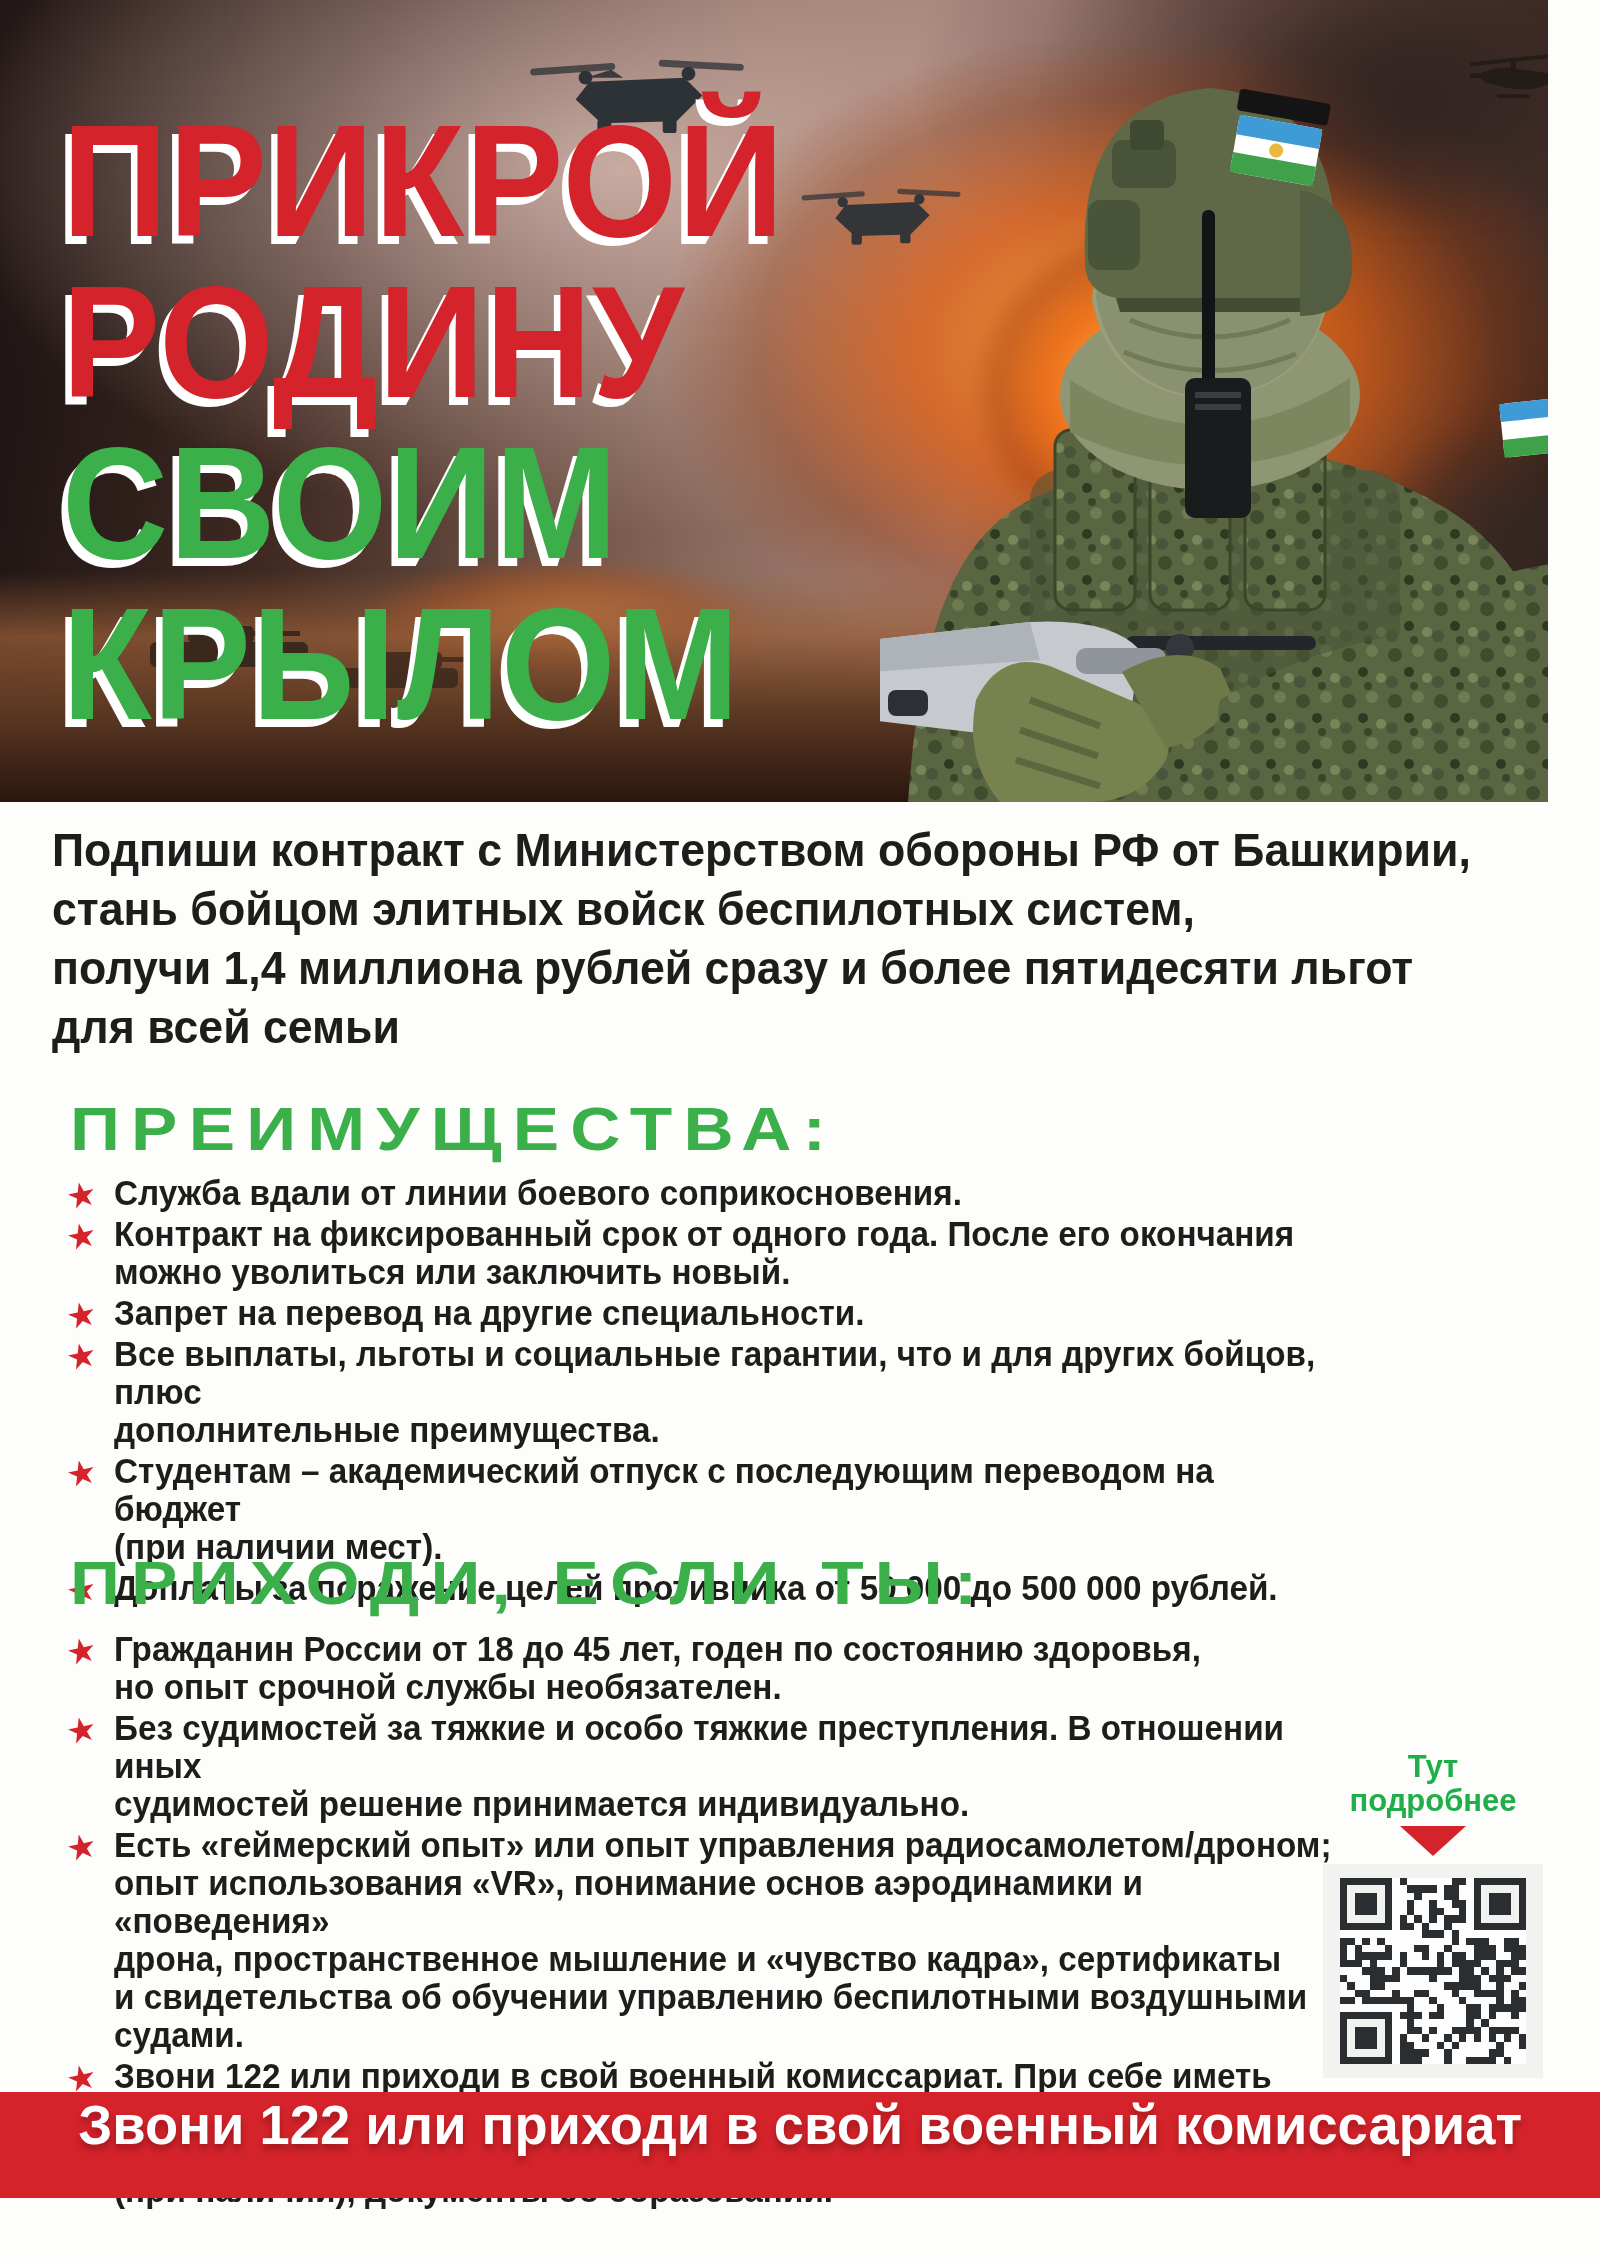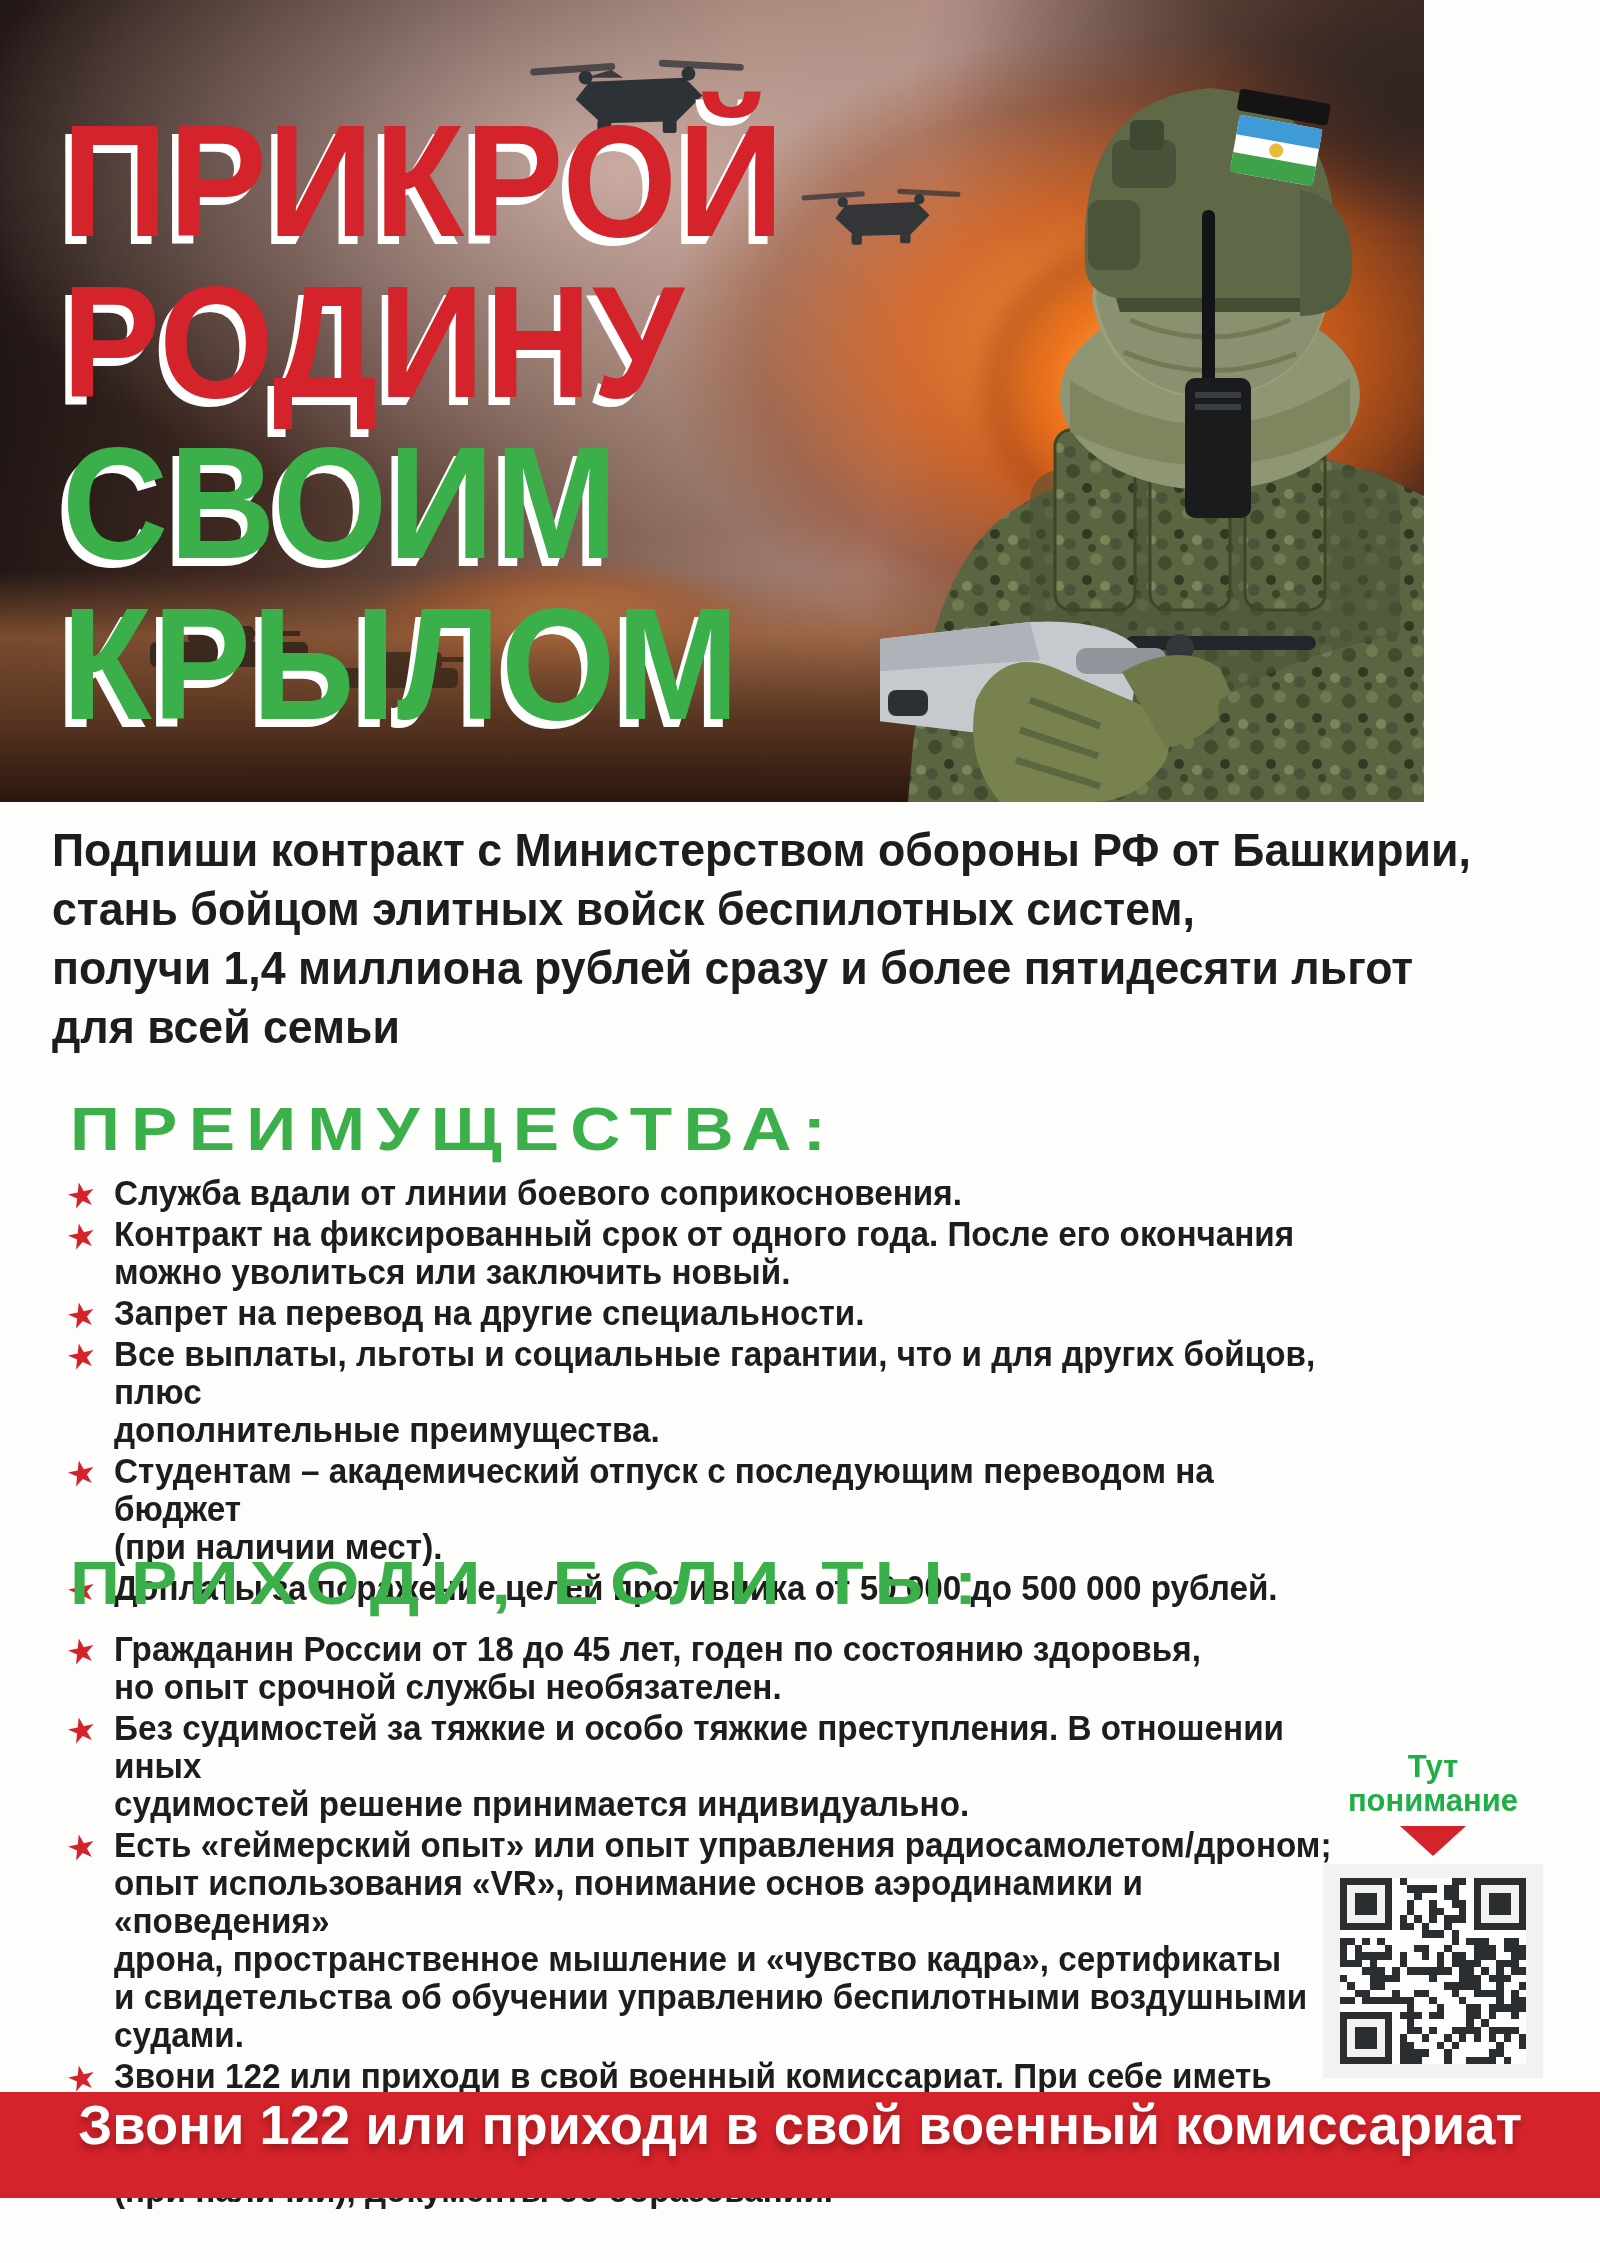--- a/index.html
+++ b/index.html
@@ -1,20 +1,20 @@
 <!DOCTYPE html>
 <html style="--red: #d5232b; --green: #3baf4a; --qr_green: #1fae48; --qr_dark: #2b2e30; --text: #1d1d1b;"><head>
 <meta charset="utf-8">
 <style>
   *{margin:0;padding:0;box-sizing:border-box}
   body{font-family:"Liberation Sans",sans-serif;background:#fff}
   .page{position:relative;width:1600px;height:2263px;background:#fdfdfc;overflow:hidden}
 
   
-  .hero{position:absolute;left:0;top:0;width:1424px;height:802px;overflow:hidden;
+  .hero{position:absolute;left:0;top:0;width:1548px;height:802px;overflow:hidden;
     background:
       radial-gradient(620px 420px at 1130px 350px, rgba(246,150,50,.95) 0%, rgba(222,96,22,.78) 35%, rgba(150,60,18,.38) 60%, rgba(0,0,0,0) 76%),
       radial-gradient(520px 330px at 1460px 240px, rgba(66,46,40,.92) 0%, rgba(66,46,40,0) 70%),
       radial-gradient(720px 420px at 1430px 80px, rgba(56,40,36,.95), rgba(56,40,36,0) 72%),
       radial-gradient(950px 520px at 620px 170px, rgba(206,176,167,.95), rgba(206,176,167,0) 70%),
       radial-gradient(700px 420px at 240px 110px, rgba(50,34,30,.92), rgba(50,34,30,0) 75%),
       linear-gradient(100deg,#171011 0%,#402a22 22%,#8a6a5c 48%,#a8837a 62%,#6b4a3c 80%,#2c1a13 100%);}
   .field{position:absolute;left:0;bottom:0;width:100%;height:230px;
     background:linear-gradient(180deg, rgba(120,80,55,0) 0%, rgba(150,92,55,.75) 28%, #5a3722 62%, #2a160e 100%);}
   .fire{position:absolute;border-radius:50%;filter:blur(7px)}
@@ -270,21 +270,21 @@
       <li class="item">
         <span class="star">★</span>
         <span class="item-text">Звони 122 или приходи в свой военный комиссариат. При себе иметь паспорт,
 военный билет (при наличии), свидетельства о браке и рождении детей
 (при наличии), документы об образовании.</span>
       </li>
     </ul>
 
   <div class="qr-block">
     <div class="qr-label">Тут
-понимание</div>
+подробнее</div>
     <div class="arrow-down"></div>
     <div class="qr-panel">
       <svg viewBox="0 0 25 25">
           <g fill="#2b2e30" shape-rendering="crispEdges">
             <rect x="8" y="0" width="1" height="1"></rect>
             <rect x="15" y="0" width="1" height="1"></rect>
             <rect x="16" y="0" width="1" height="1"></rect>
             <rect x="9" y="1" width="1" height="1"></rect>
             <rect x="10" y="1" width="1" height="1"></rect>
             <rect x="11" y="1" width="1" height="1"></rect>

